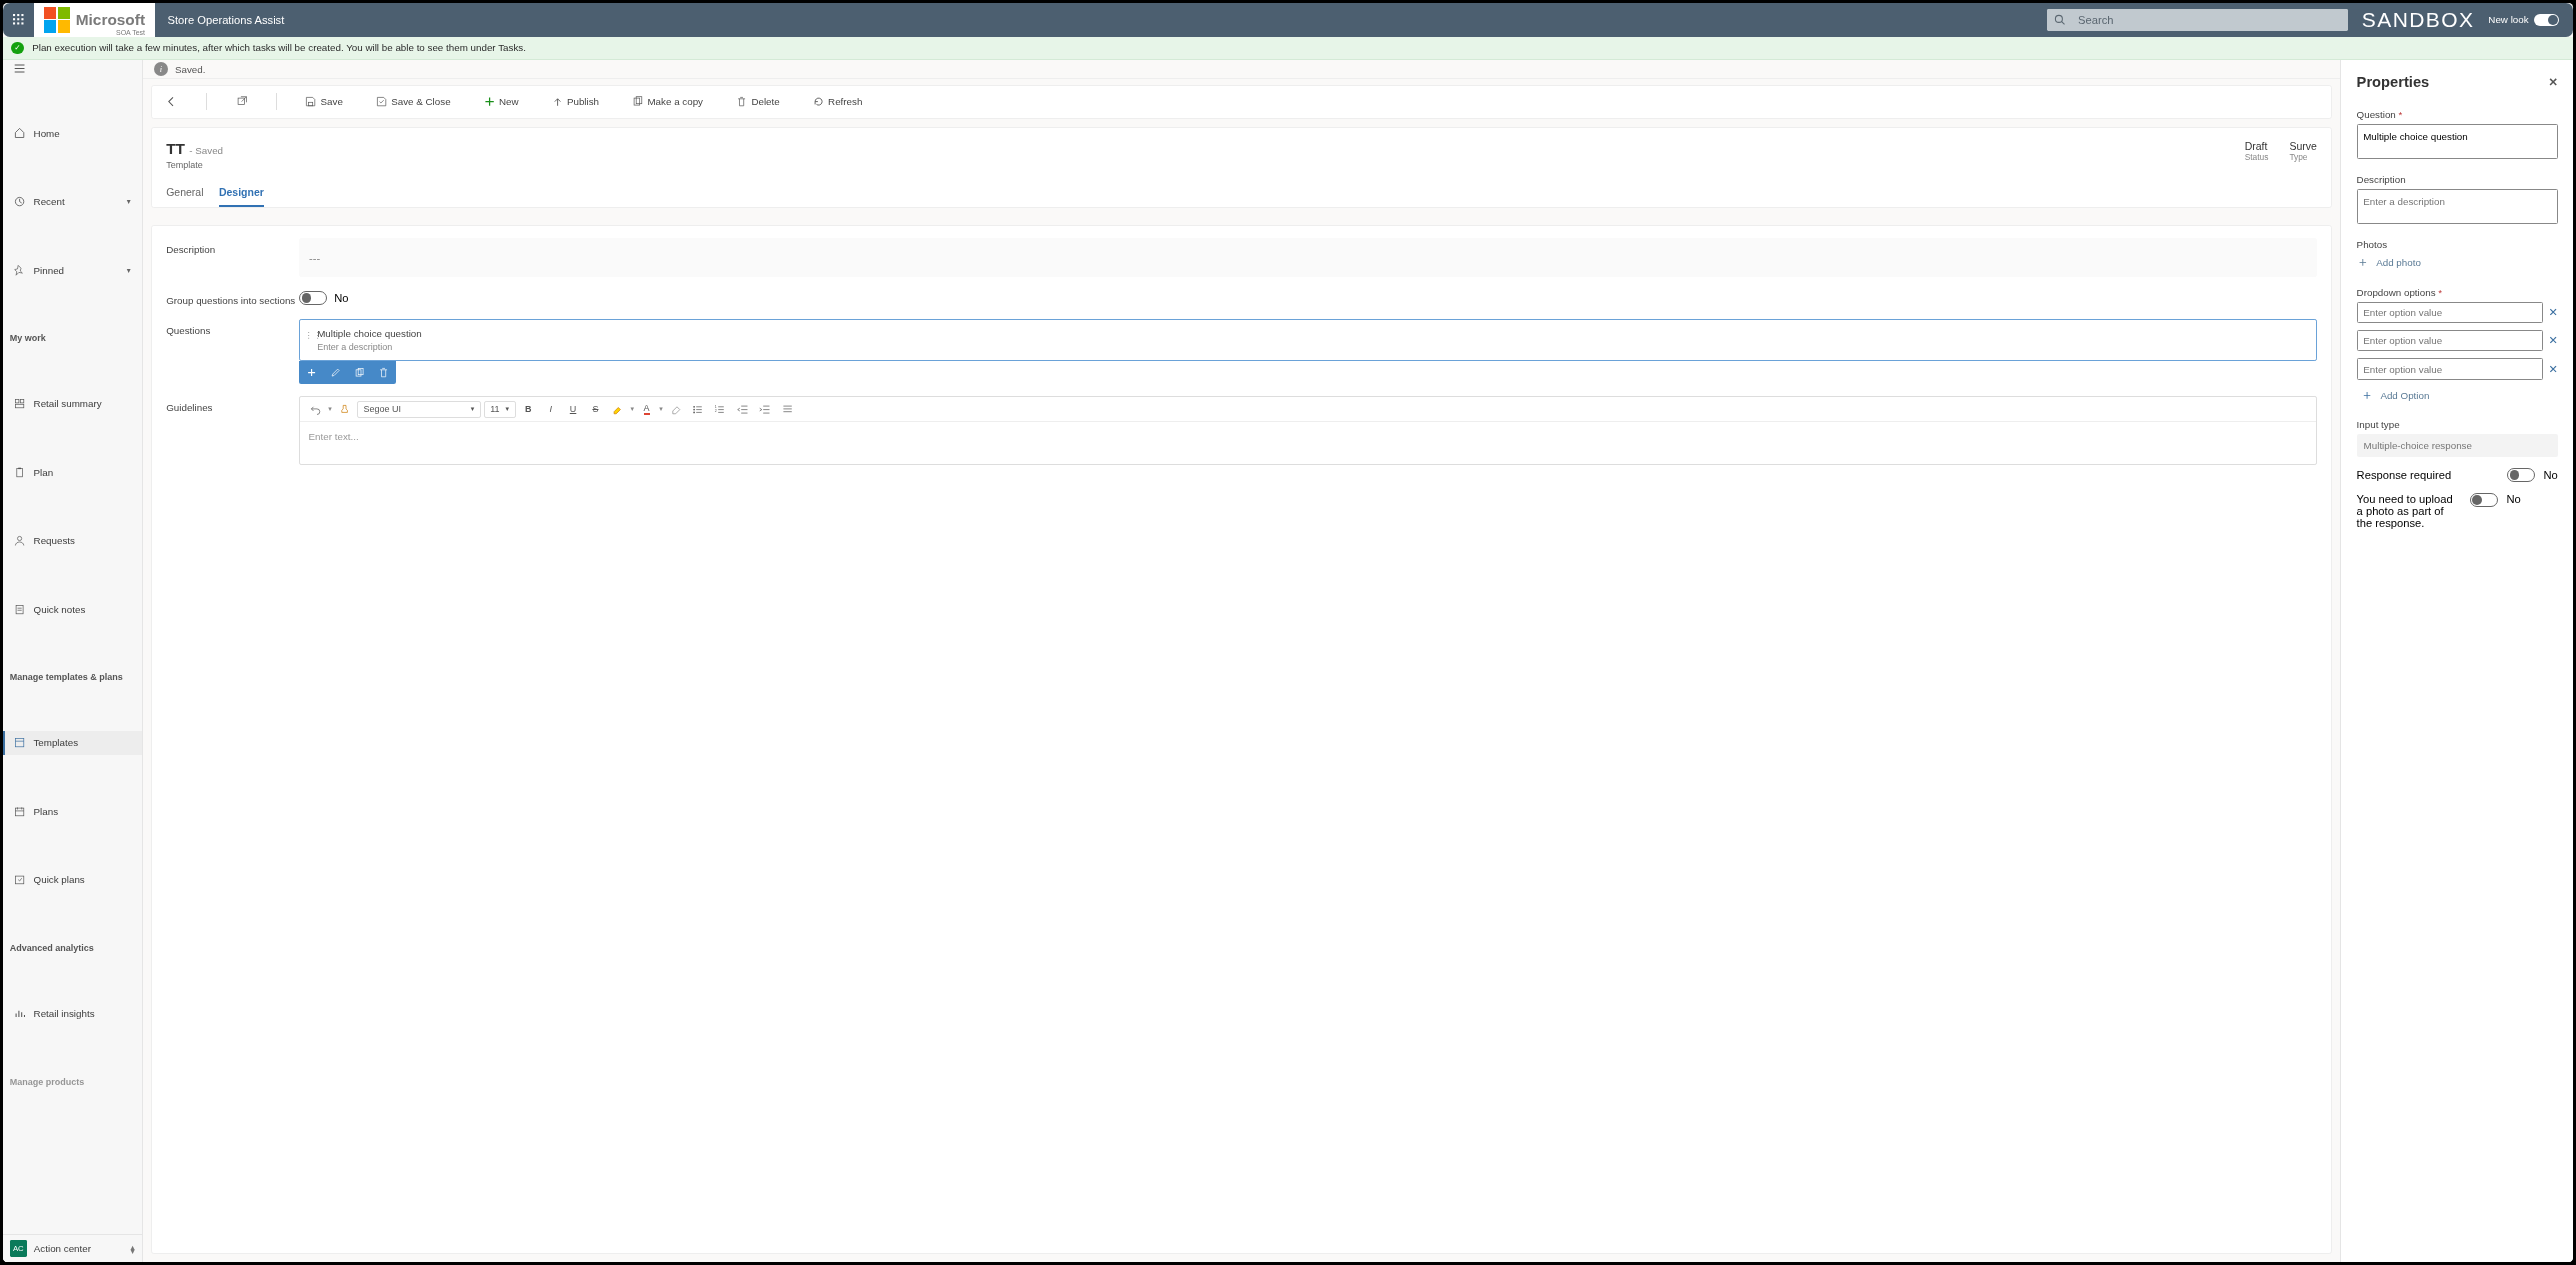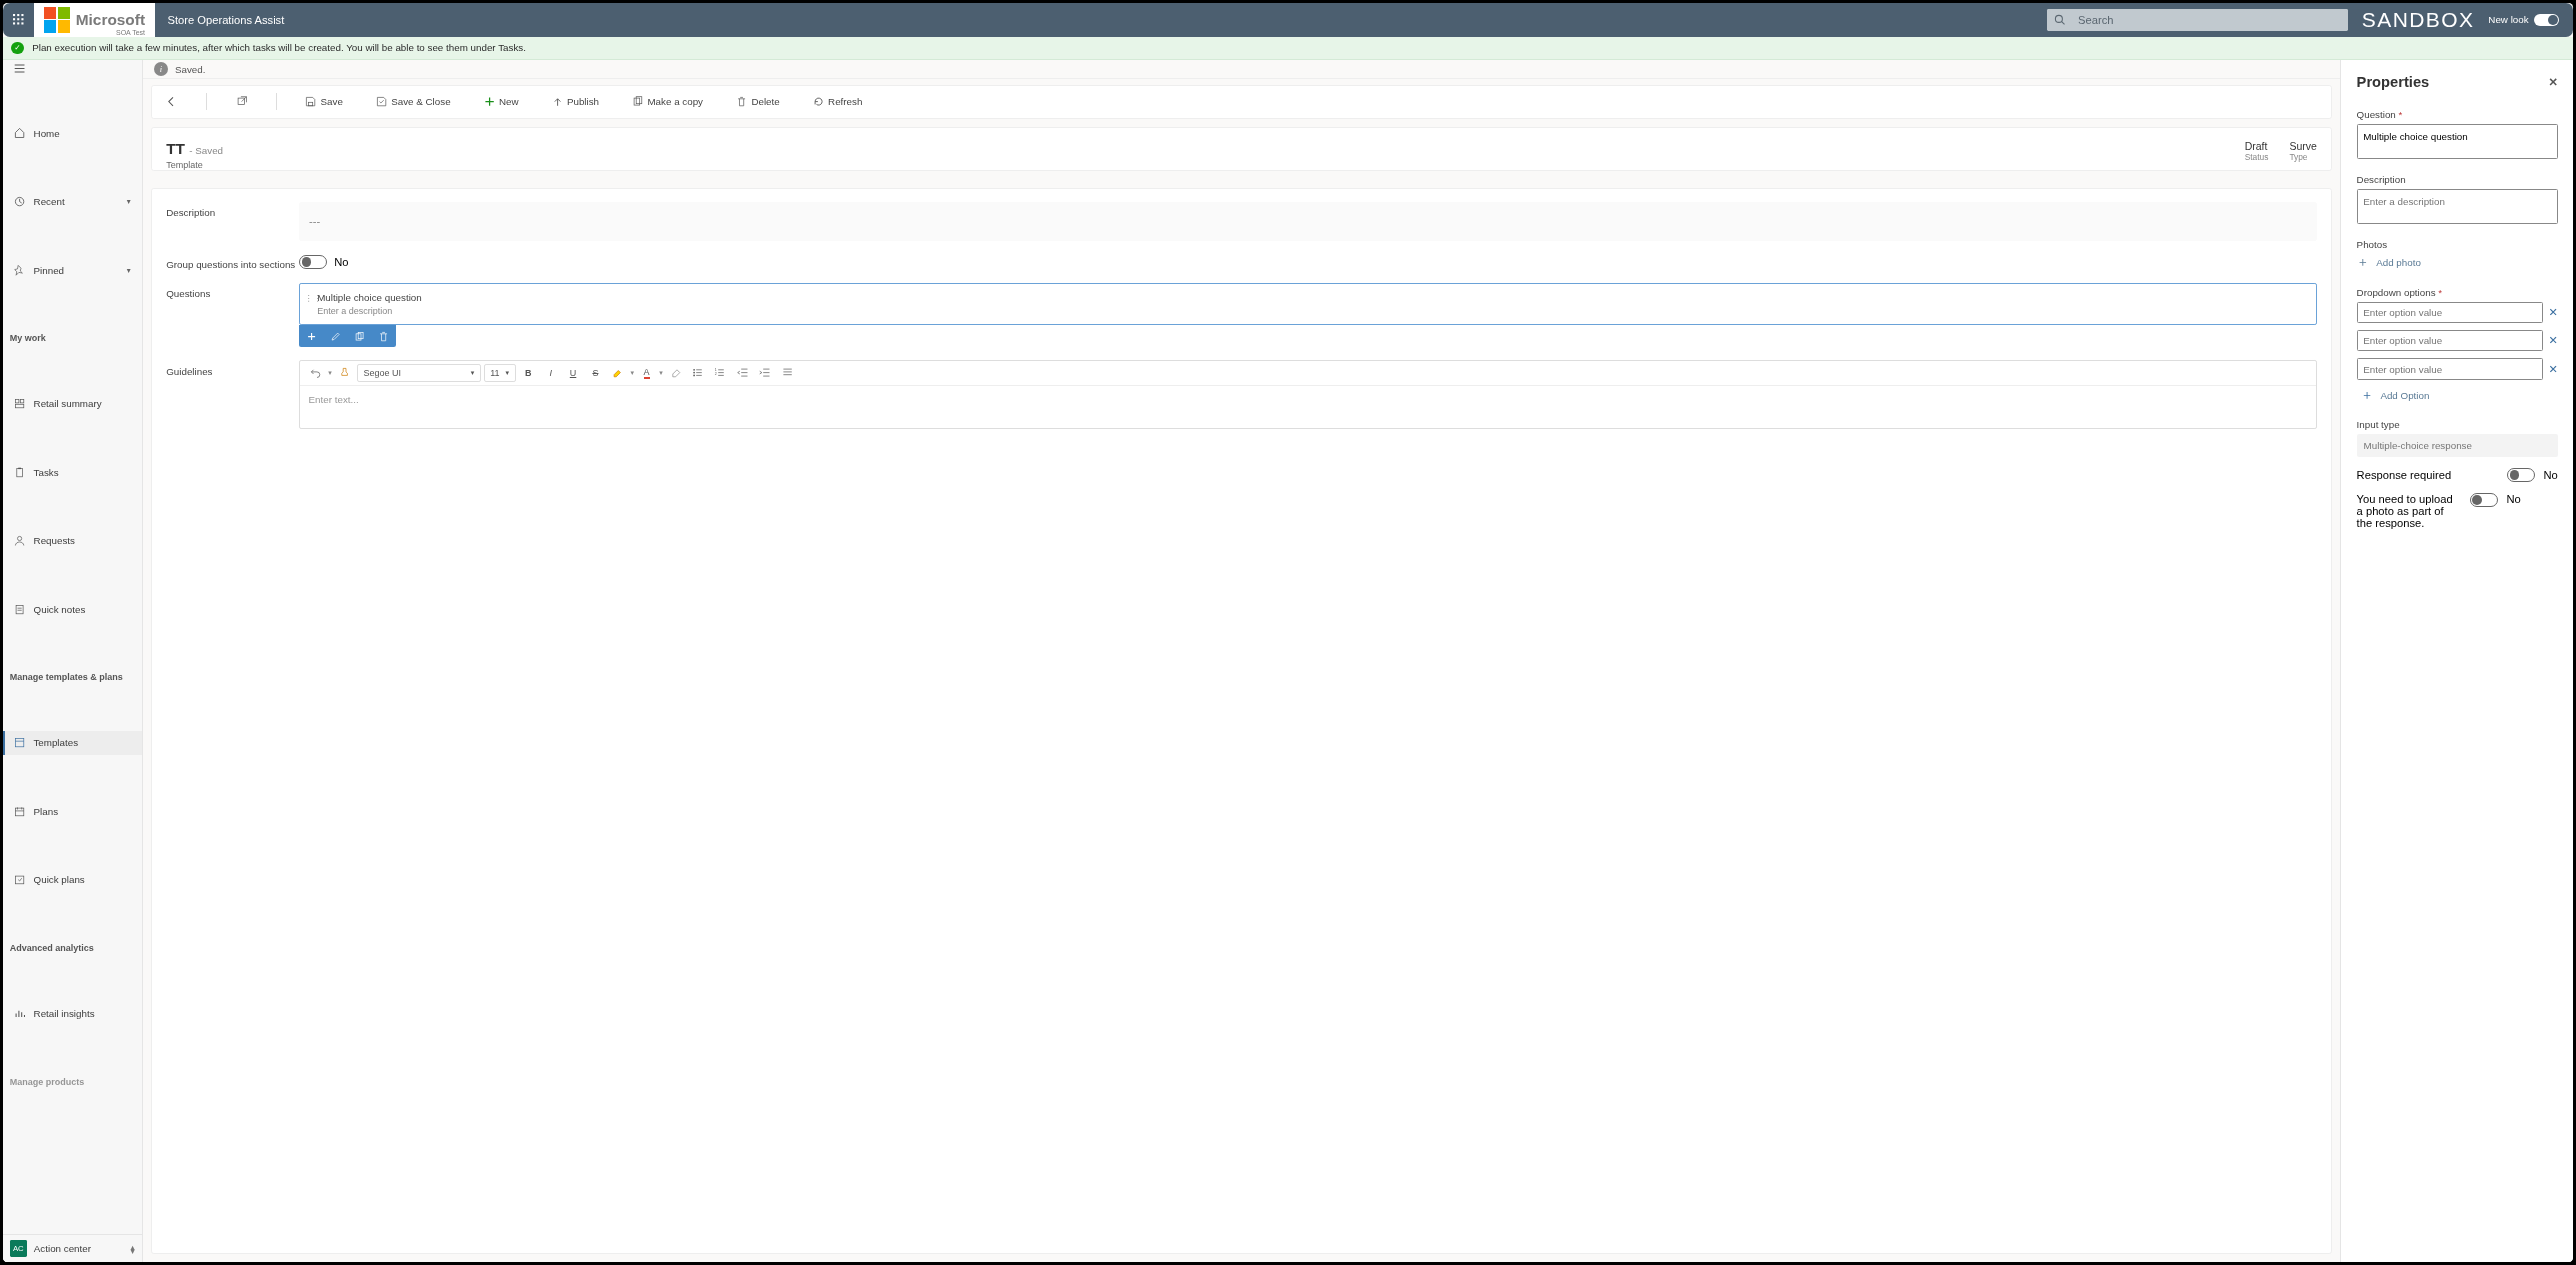--- a/index.html
+++ b/index.html
@@ -188,21 +188,21 @@
             <rect x="9" y="2" width="5" height="5" fill="none" stroke="#555"></rect>
             <rect x="2" y="9" width="12" height="5" fill="none" stroke="#555"></rect>
           </svg>
         <span>Retail summary</span>
       </div>
       <div class="navitem">
         <svg class="ico" viewBox="0 0 16 16">
             <rect x="4" y="2" width="8" height="12" fill="none" stroke="#555"></rect>
             <rect x="6" y="1" width="4" height="2" fill="#555"></rect>
           </svg>
-        <span>Tasks</span>
+        <span>Plan</span>
       </div>
       <div class="navitem">
         <svg class="ico" viewBox="0 0 16 16">
             <circle cx="8" cy="5" r="3" fill="none" stroke="#555"></circle>
             <path d="M2 15c0-3 3-5 6-5s6 2 6 5" fill="none" stroke="#555"></path>
           </svg>
         <span>Requests</span>
       </div>
       <div class="navitem">
         <svg class="ico" viewBox="0 0 16 16">
@@ -329,20 +329,24 @@
           <div class="rec-meta">
             <div class="m">
                 <div class="v">Draft</div>
                 <div class="l">Status</div>
               </div>
             <div class="m">
                 <div class="v">Surve</div>
                 <div class="l">Type</div>
               </div>
           </div>
+        </div>
+        <div class="tabs">
+          <div class="tab">General</div>
+          <div class="tab active">Designer</div>
         </div>
       </div>
 
       <div class="form-area">
         <div class="frow">
           <div class="flabel">Description</div>
           <div class="fcontrol">
               <div class="dashedbox">
                 <span>---</span>
               </div>

